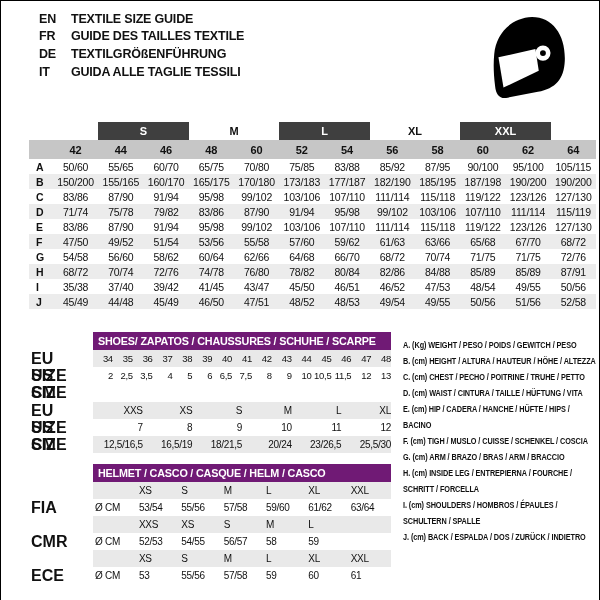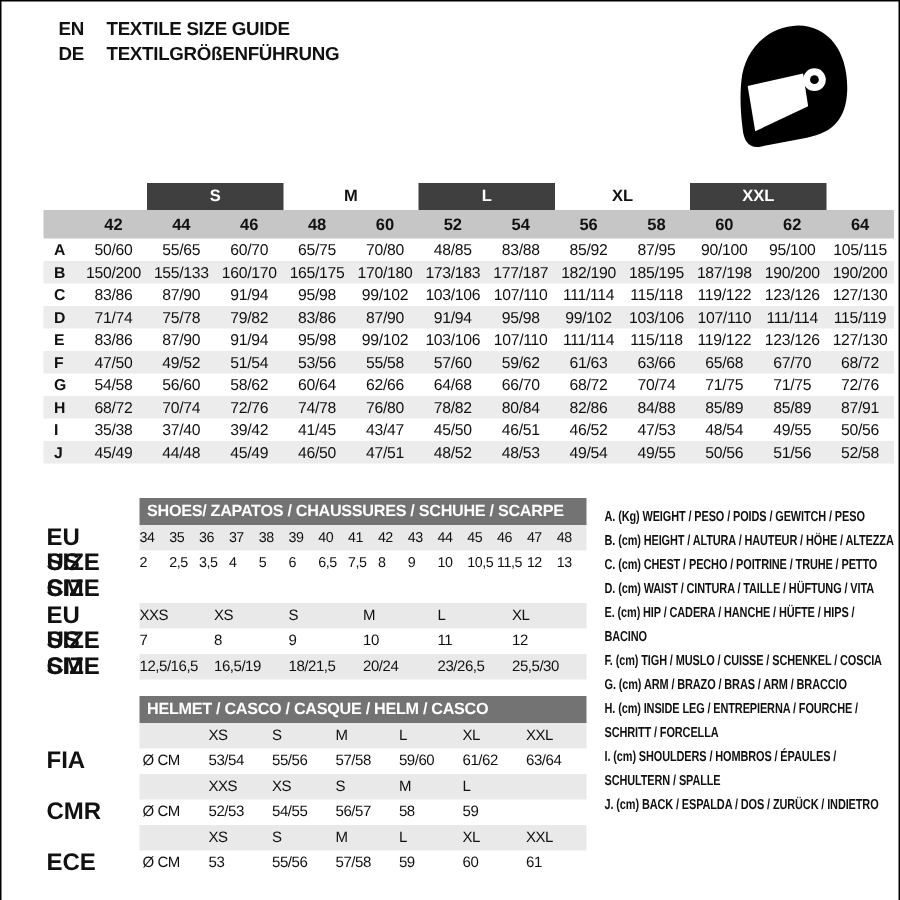--- a/index.html
+++ b/index.html
@@ -27,25 +27,25 @@
   .num-row { height:19px; background:#c6c6c6; font-weight:bold; font-size:11px; align-items:center; }
   .num-row > div { text-align:center; }
   .m-row { height:15px; font-size:10.5px; letter-spacing:-0.2px; align-items:center; }
   .m-row.alt { background:#ececec; }
   .m-row > div { text-align:center; }
   .m-letter { text-align:left !important; font-weight:bold; padding-left:7px; }
 
   
   .sub-table { position:absolute; left:30px; width:360px; }
   .shoes { top:331px; } .gloves { top:401px; } .helmet { top:463px; }
-  .bar { margin-left:62px; height:18px; background:#737373; color:#fff; font-weight:bold;
+  .bar { margin-left:62px; height:18px; background:#701a75; color:#fff; font-weight:bold;
          font-size:10.8px; line-height:18px; padding-left:5px; letter-spacing:-0.2px; white-space:nowrap; }
   .t-row { display:flex; height:17px; }
   .t-label { width:62px; font-weight:bold; font-size:16px; line-height:17px; }
-  .t-band { flex:1; display:grid; align-items:center; text-align:left; font-size:9.5px; letter-spacing:-0.3px; }
+  .t-band { flex:1; display:grid; align-items:center; text-align:right; font-size:9.5px; letter-spacing:-0.3px; }
   .t-band.shaded { background:#e9e9e9; }
   .cols15 { grid-template-columns:repeat(15,1fr); }
   .cols6  { grid-template-columns:repeat(6,1fr); font-size:10px; }
   .helmetcols { grid-template-columns:44px repeat(6,1fr); text-align:left; font-size:10px; }
   .helmetcols > div { padding-left:2px; }
   .gloves .t-band, .helmet .t-band { font-weight:normal; }
   .size-head { font-weight:normal; }
 
   
   .legend { position:absolute; left:402px; top:336px; width:258px;
@@ -56,22 +56,30 @@
 <body>
 
 <div class="canvas">
 
   <div class="lang-list">
       <div class="lang-row">
         <span class="lang-code">EN</span>
         <span class="lang-text">TEXTILE SIZE GUIDE</span>
       </div>
       <div class="lang-row">
+        <span class="lang-code">FR</span>
+        <span class="lang-text">GUIDE DES TAILLES TEXTILE</span>
+      </div>
+      <div class="lang-row">
         <span class="lang-code">DE</span>
         <span class="lang-text">TEXTILGRÖßENFÜHRUNG</span>
+      </div>
+      <div class="lang-row">
+        <span class="lang-code">IT</span>
+        <span class="lang-text">GUIDA ALLE TAGLIE TESSILI</span>
       </div>
     </div>
 
   <div class="helmet-logo">
     <svg viewBox="0 0 100 112">
       <path d="M56,6 C30,7 13,27 11,50 C10,60 10,72 12,88 C13,99 18,104 27,102 L63,95 C84,91 94,80 95,58 C96,28 81,6 56,6 Z" fill="#000"></path>
       <polygon points="16,54 60,44 64,70 22,90" fill="#fff"></polygon>
       <circle cx="69" cy="49" r="9" fill="#fff"></circle>
       <circle cx="69" cy="49" r="3.5" fill="#000"></circle>
     </svg>
@@ -104,32 +112,32 @@
         <div>64</div>
       </div>
     <div>
         <div class="grid13 m-row">
           <div class="m-letter">A</div>
           <div>50/60</div>
           <div>55/65</div>
           <div>60/70</div>
           <div>65/75</div>
           <div>70/80</div>
-          <div>48/85</div>
+          <div>75/85</div>
           <div>83/88</div>
           <div>85/92</div>
           <div>87/95</div>
           <div>90/100</div>
           <div>95/100</div>
           <div>105/115</div>
         </div>
         <div class="grid13 m-row alt">
           <div class="m-letter">B</div>
           <div>150/200</div>
-          <div>155/133</div>
+          <div>155/165</div>
           <div>160/170</div>
           <div>165/175</div>
           <div>170/180</div>
           <div>173/183</div>
           <div>177/187</div>
           <div>182/190</div>
           <div>185/195</div>
           <div>187/198</div>
           <div>190/200</div>
           <div>190/200</div>

